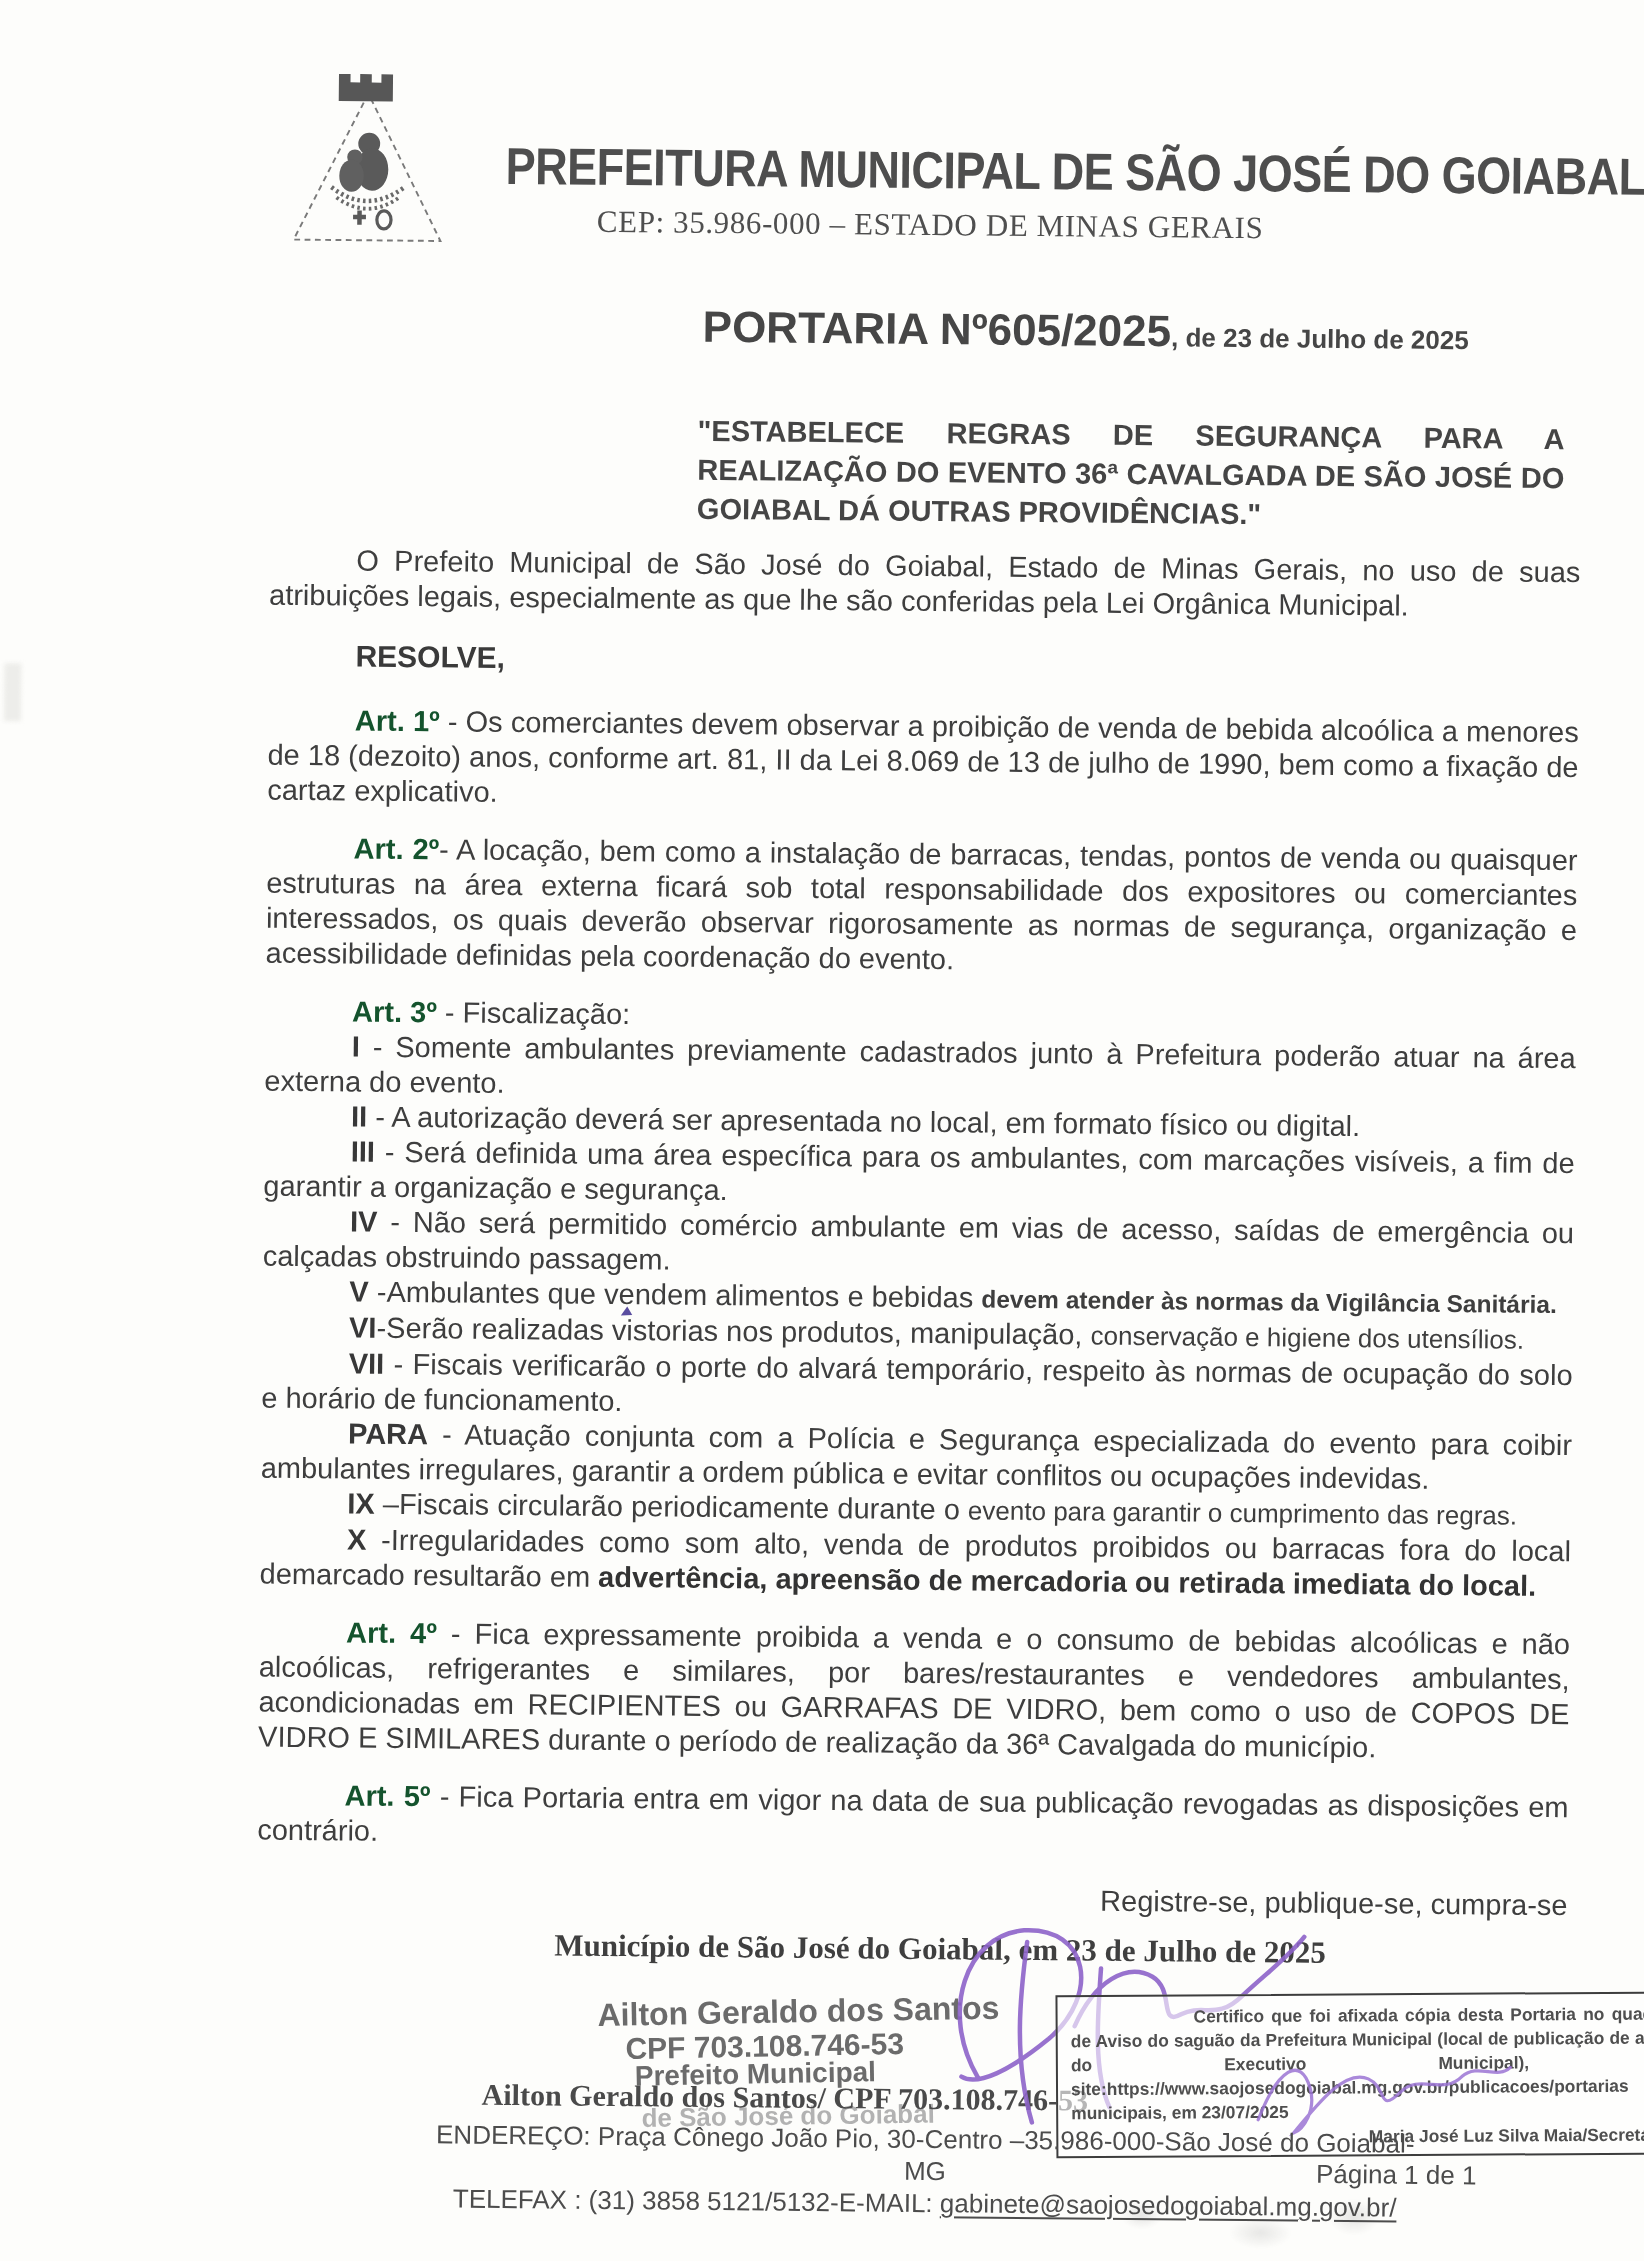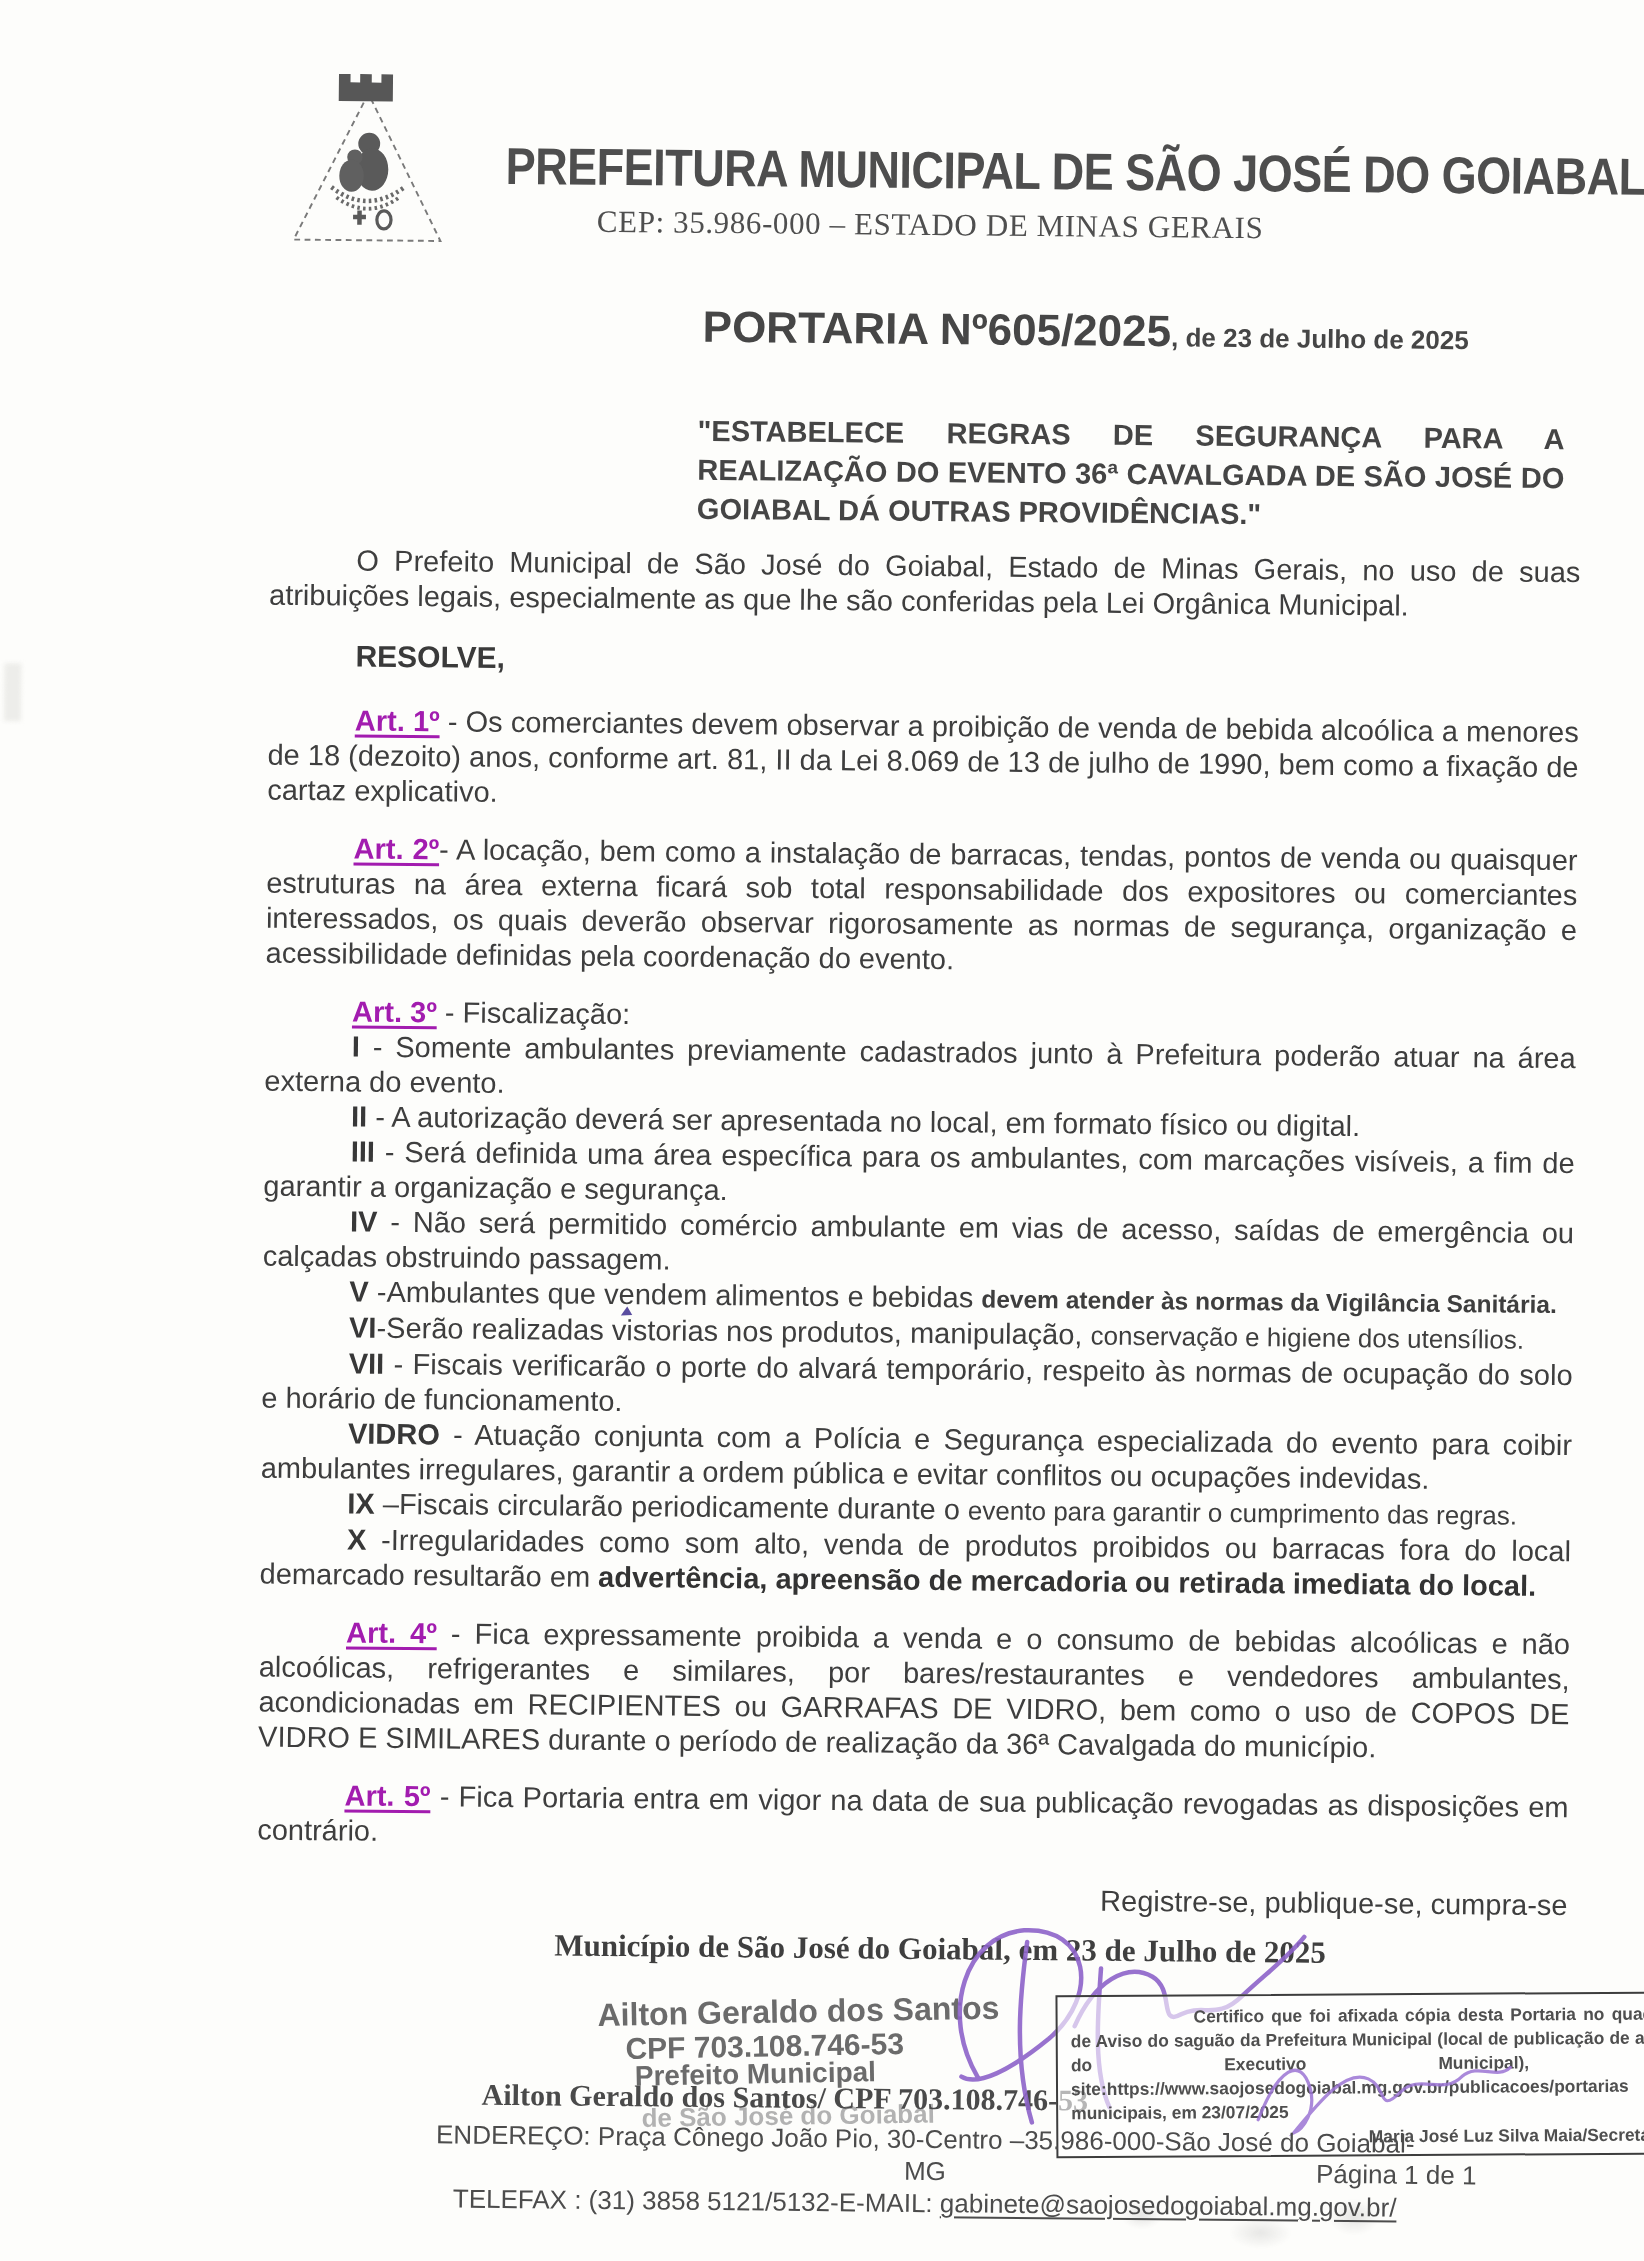--- a/index.html
+++ b/index.html
@@ -34,21 +34,21 @@
   
   .subject{
     position:absolute;left:691px;top:413px;width:867px;
     font-size:29px;font-weight:bold;color:#454545;line-height:39px;text-align:justify;
   }
   
   .body-flow{position:absolute;left:264px;top:548px;width:1311px;}
   .para{margin:0;font-size:29px;line-height:35px;text-align:justify;text-indent:87px;color:#3e3e3e;}
   .gap{margin-top:23px;}
   .resolve{font-size:30px;font-weight:bold;color:#3a3a3a;margin-top:26px;text-indent:87px;}
-  .art-label{font-weight:bold;color:#a21caf;text-decoration:underline;text-decoration-thickness:2.6px;text-underline-offset:3.9px;}
+  .art-label{font-weight:bold;color:#14532d;text-decoration-thickness:2.6px;text-underline-offset:3.9px;}
   .roman{font-weight:bold;color:#383838;}
   .small-bold{font-size:24.5px;font-weight:bold;}
   .small-run{font-size:26px;}
   .bold-run{font-weight:bold;color:#333;}
   .closing{margin-top:28px;text-align:right;text-indent:0;font-size:29px;}
   .item{position:relative;}
   .cursor-artifact{
     position:absolute;left:361px;top:31px;width:0;height:0;
     border-left:9px solid #3d2f8f;border-top:4.5px solid transparent;border-bottom:7.7px solid transparent;
     transform:rotate(35deg);opacity:.85;
@@ -138,21 +138,21 @@
 
     <p class="para gap"><span class="art-label">Art. 3º</span><span> - Fiscalização:</span></p>
 
     <p class="para item"><span class="roman">I</span><span> - Somente ambulantes previamente cadastrados junto à Prefeitura poderão atuar na área externa do evento.</span></p>
     <p class="para item"><span class="roman">II</span><span> - A autorização deverá ser apresentada no local, em formato físico ou digital.</span></p>
     <p class="para item"><span class="roman">III</span><span> - Será definida uma área específica para os ambulantes, com marcações visíveis, a fim de garantir a organização e segurança.</span></p>
     <p class="para item"><span class="roman">IV</span><span> - Não será permitido comércio ambulante em vias de acesso, saídas de emergência ou calçadas obstruindo passagem.</span></p>
     <p class="para item"><span class="roman">V</span><span> -Ambulantes que vendem alimentos e bebidas </span><span class="small-bold">devem atender às normas da Vigilância Sanitária.</span><span class="cursor-artifact"></span></p>
     <p class="para item"><span class="roman">VI</span><span>-Serão realizadas vistorias nos produtos, manipulação, </span><span class="small-run">conservação e higiene dos utensílios.</span></p>
     <p class="para item"><span class="roman">VII</span><span> - Fiscais verificarão o porte do alvará temporário, respeito às normas de ocupação do solo e horário de funcionamento.</span></p>
-    <p class="para item"><span class="roman">VIDRO</span><span> - Atuação conjunta com a Polícia e Segurança especializada do evento para coibir ambulantes irregulares, garantir a ordem pública e evitar conflitos ou ocupações indevidas.</span></p>
+    <p class="para item"><span class="roman">PARA</span><span> - Atuação conjunta com a Polícia e Segurança especializada do evento para coibir ambulantes irregulares, garantir a ordem pública e evitar conflitos ou ocupações indevidas.</span></p>
     <p class="para item"><span class="roman">IX</span><span> –Fiscais circularão periodicamente durante o </span><span class="small-run">evento para garantir o cumprimento das regras.</span></p>
     <p class="para item"><span class="roman">X</span><span> -Irregularidades como som alto, venda de produtos proibidos ou barracas fora do local demarcado resultarão em </span><span class="bold-run">advertência, apreensão de mercadoria ou retirada imediata do local</span><span class="bold-run">.</span></p>
 
     <p class="para gap"><span class="art-label">Art. 4º</span><span> - Fica expressamente proibida a venda e o consumo de bebidas alcoólicas e não alcoólicas, refrigerantes e similares, por bares/restaurantes e vendedores ambulantes, acondicionadas em RECIPIENTES ou GARRAFAS DE VIDRO, bem como o uso de COPOS DE VIDRO E SIMILARES durante o período de realização da 36ª Cavalgada do município.</span></p>
 
     <p class="para gap"><span class="art-label">Art. 5º</span><span> - Fica Portaria entra em vigor na data de sua publicação revogadas as disposições em contrário.</span></p>
 
     <p class="para closing">Registre-se, publique-se, cumpra-se</p>
   </div>
 

